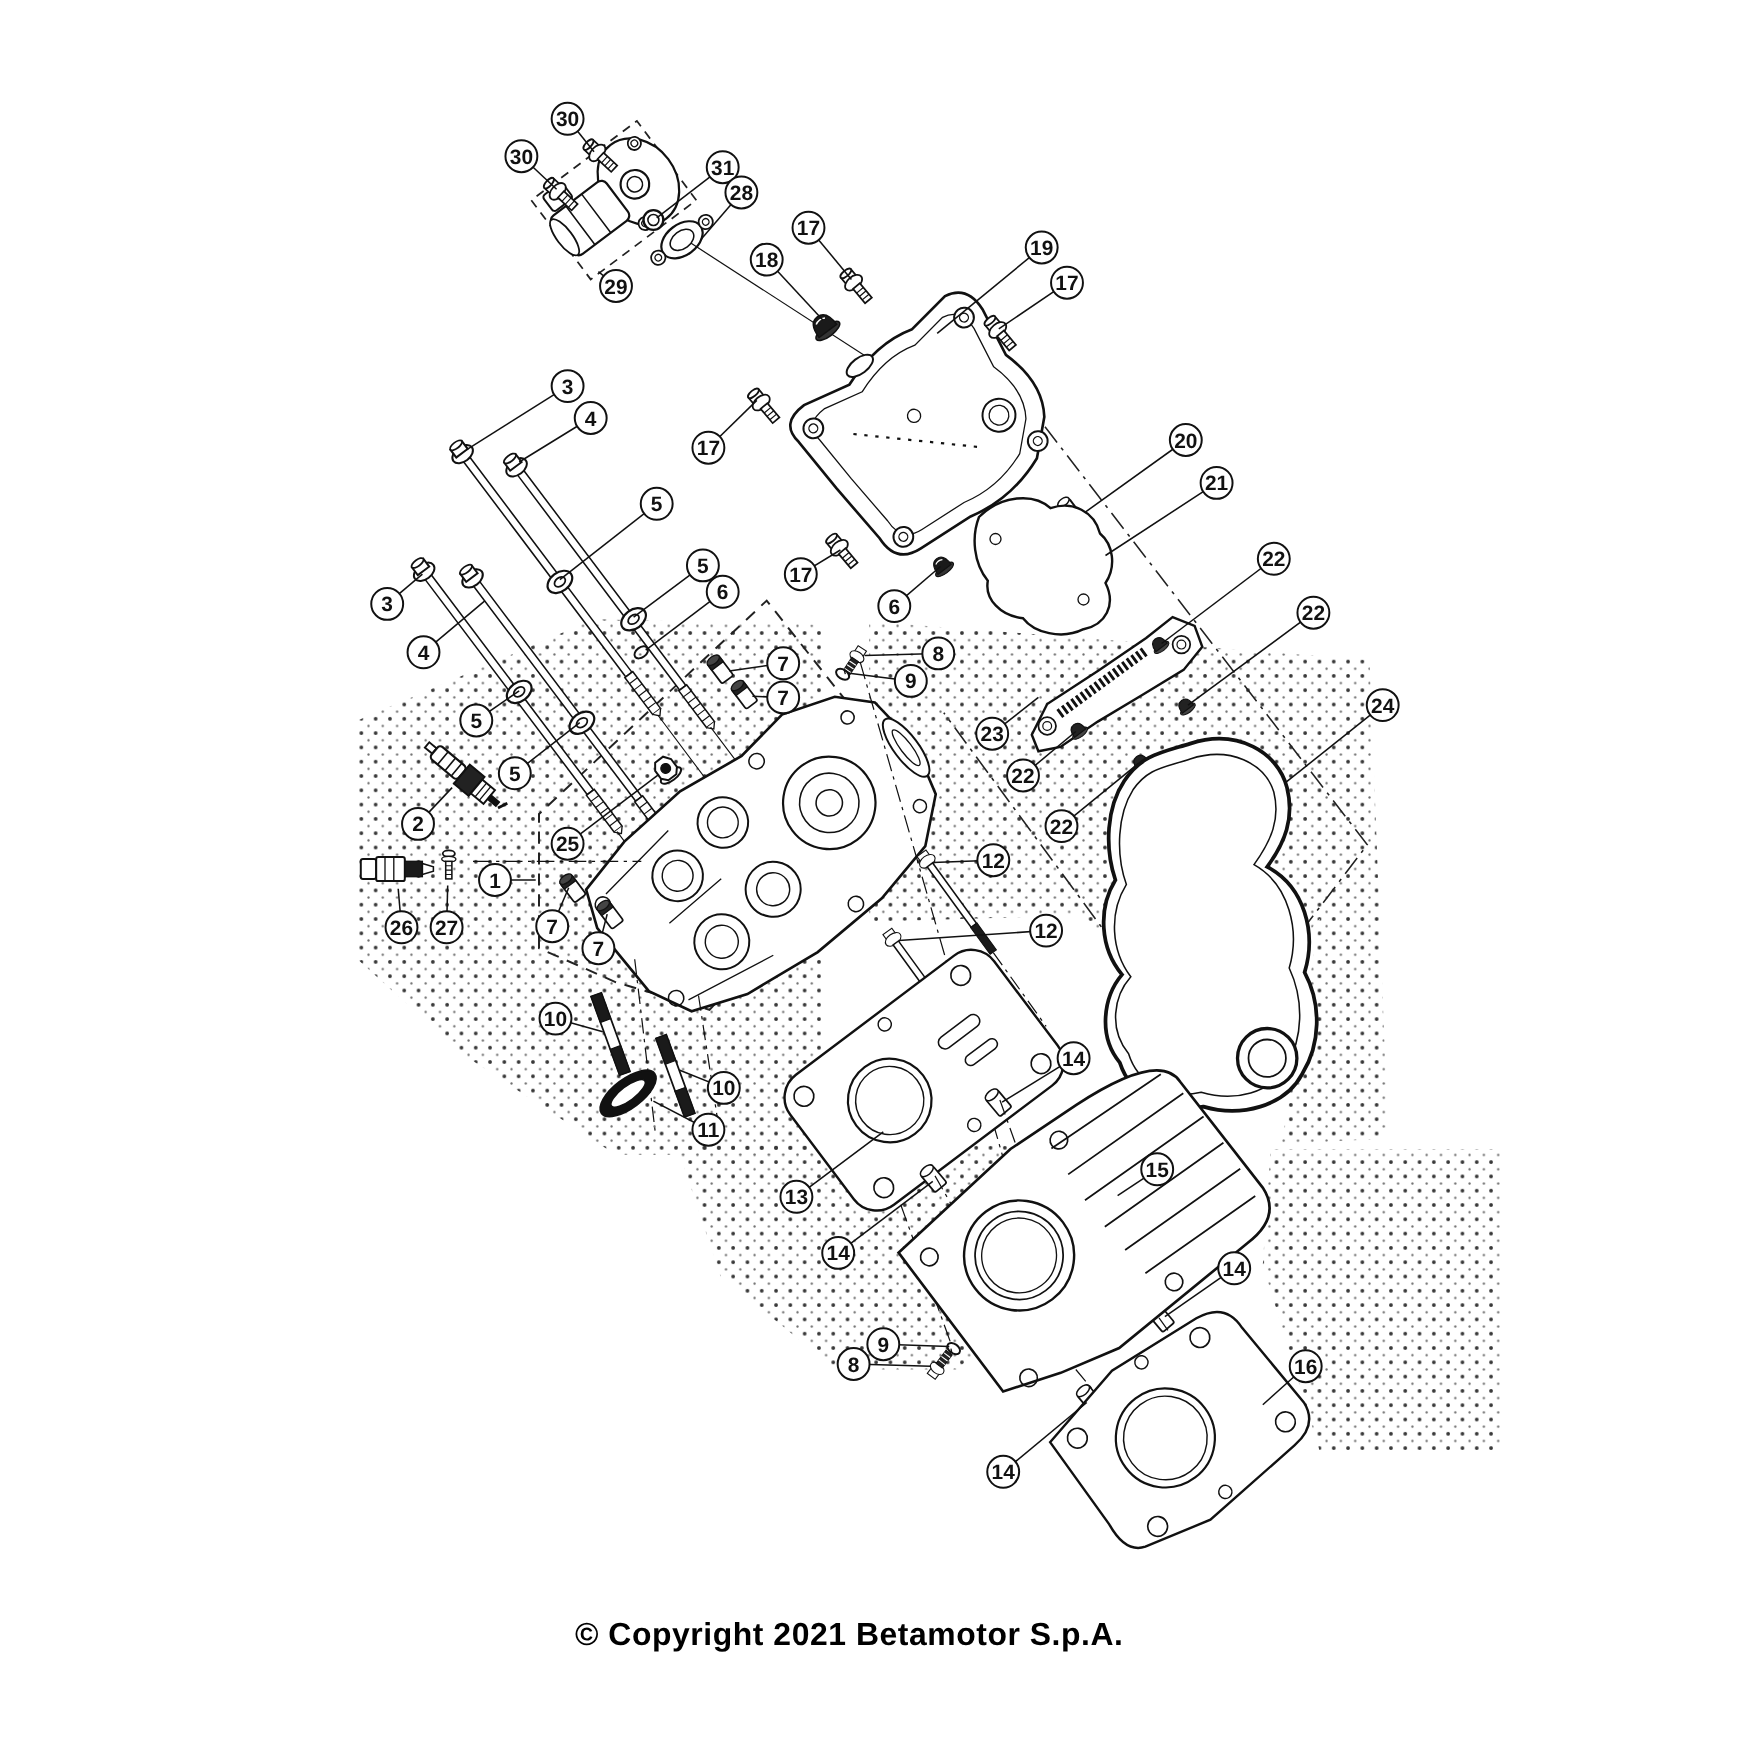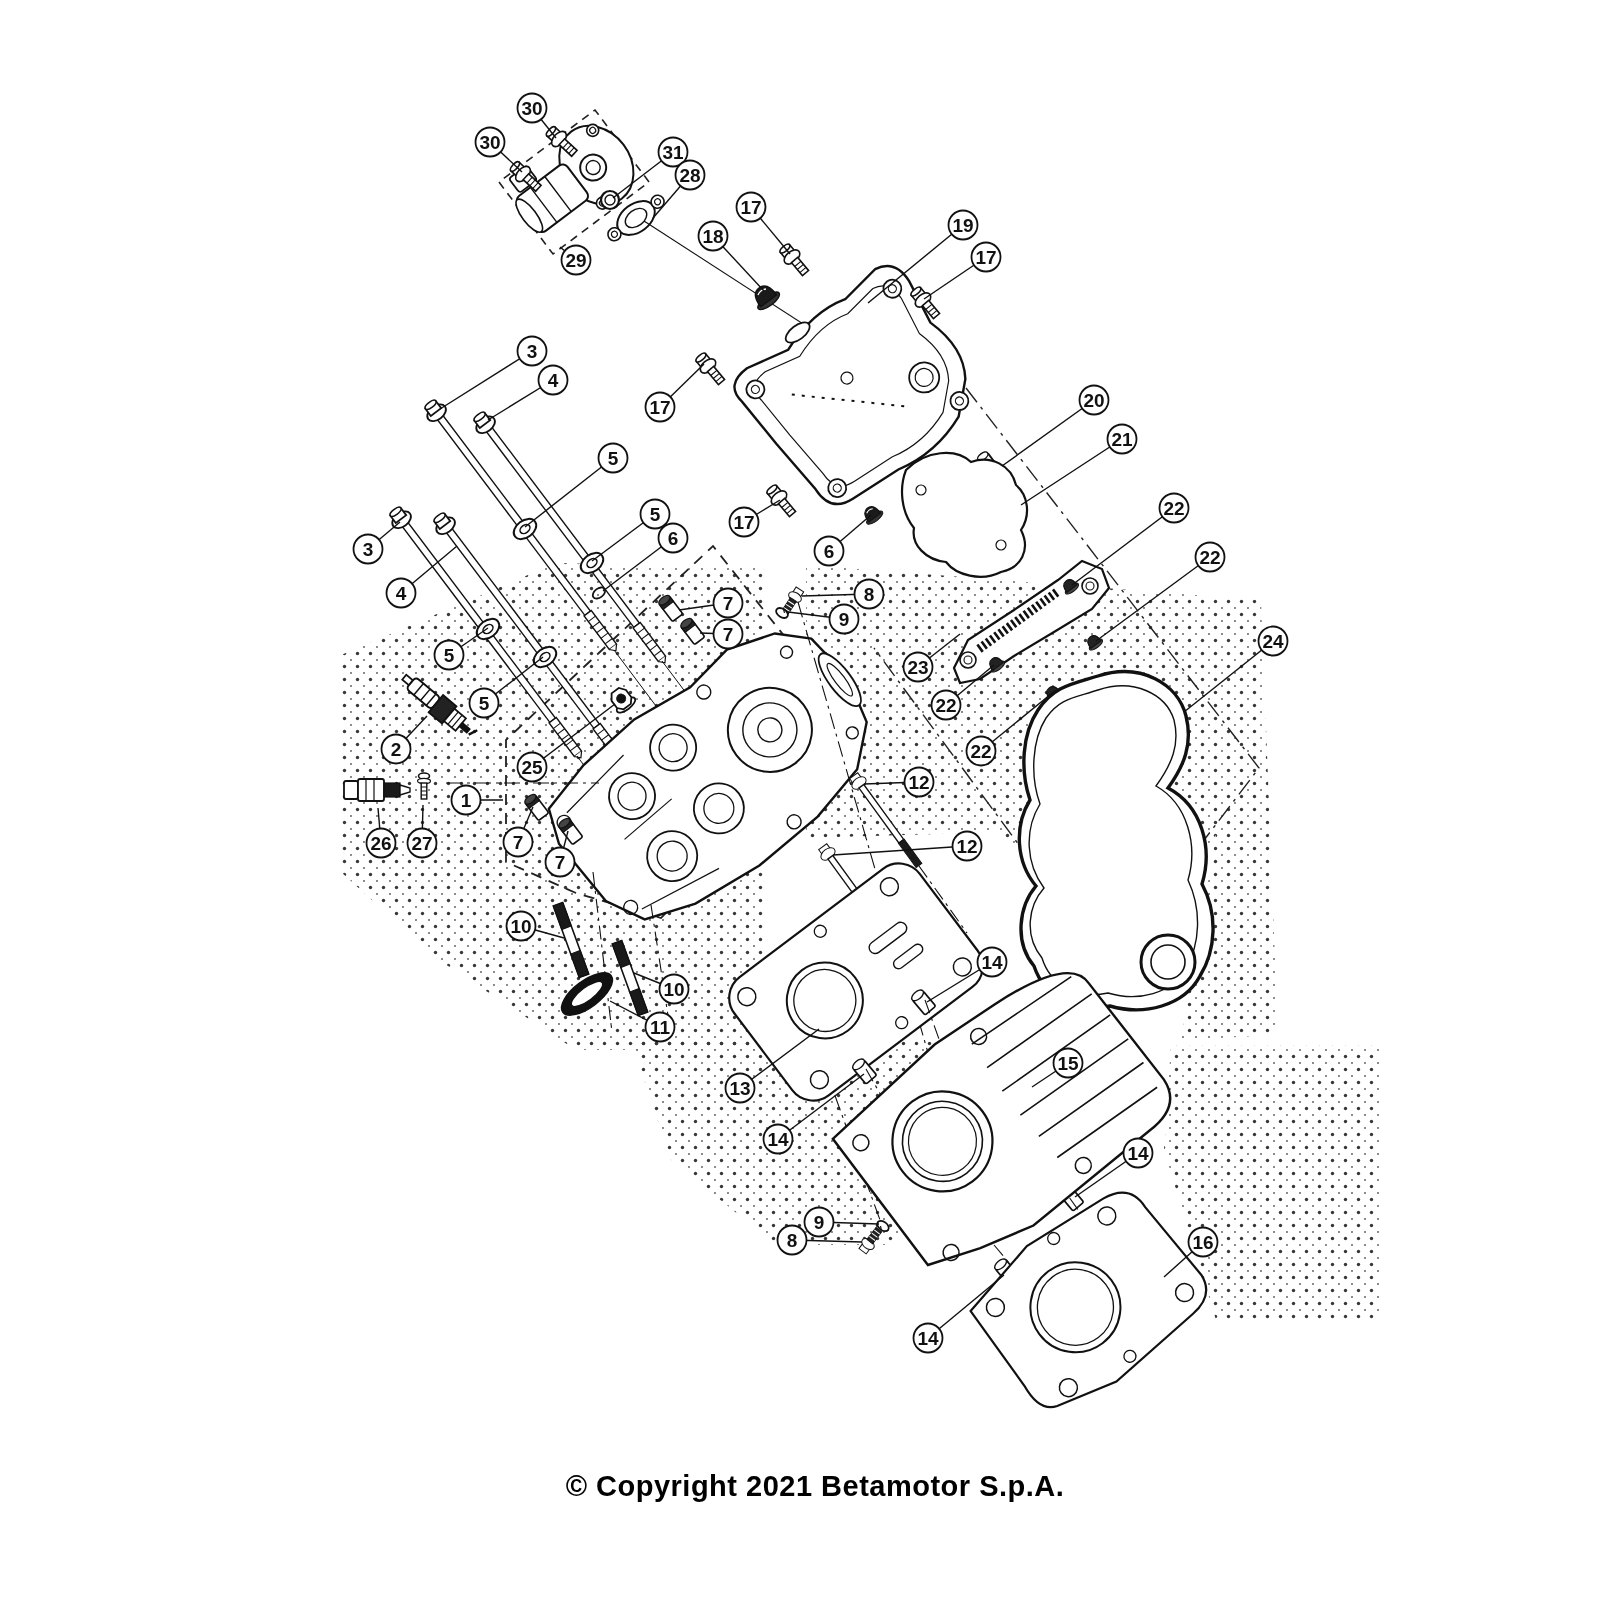--- a/index.html
+++ b/index.html
@@ -1,19 +1,19 @@
 <!DOCTYPE html>
 <html><head>
 <meta charset="utf-8">
 <style>
   html,body{margin:0;padding:0;background:#fff;}
   body{width:1600px;height:1600px;position:relative;font-family:"Liberation Sans",sans-serif;}
-  #stage{position:absolute;left:16px;top:0;width:1544px;height:1600px;}
+  #stage{position:absolute;left:0;top:0;width:1544px;height:1600px;}
   .copyright{position:absolute;top:1470px;left:0;width:100%;text-align:center;
-             font-size:29px;font-weight:bold;color:#000;letter-spacing:0.5px;padding-left:27px;}
+             font-size:29px;font-weight:bold;color:#000;letter-spacing:0.5px;}
   svg{display:block}
 </style>
 </head>
 <body>
 
 <div id="stage">
 <svg id="diagram-svg" width="1600" height="1600" viewBox="0 0 1600 1600" xmlns="http://www.w3.org/2000/svg">
 
   <defs>
     <pattern id="ht" width="13" height="13" patternUnits="userSpaceOnUse">

